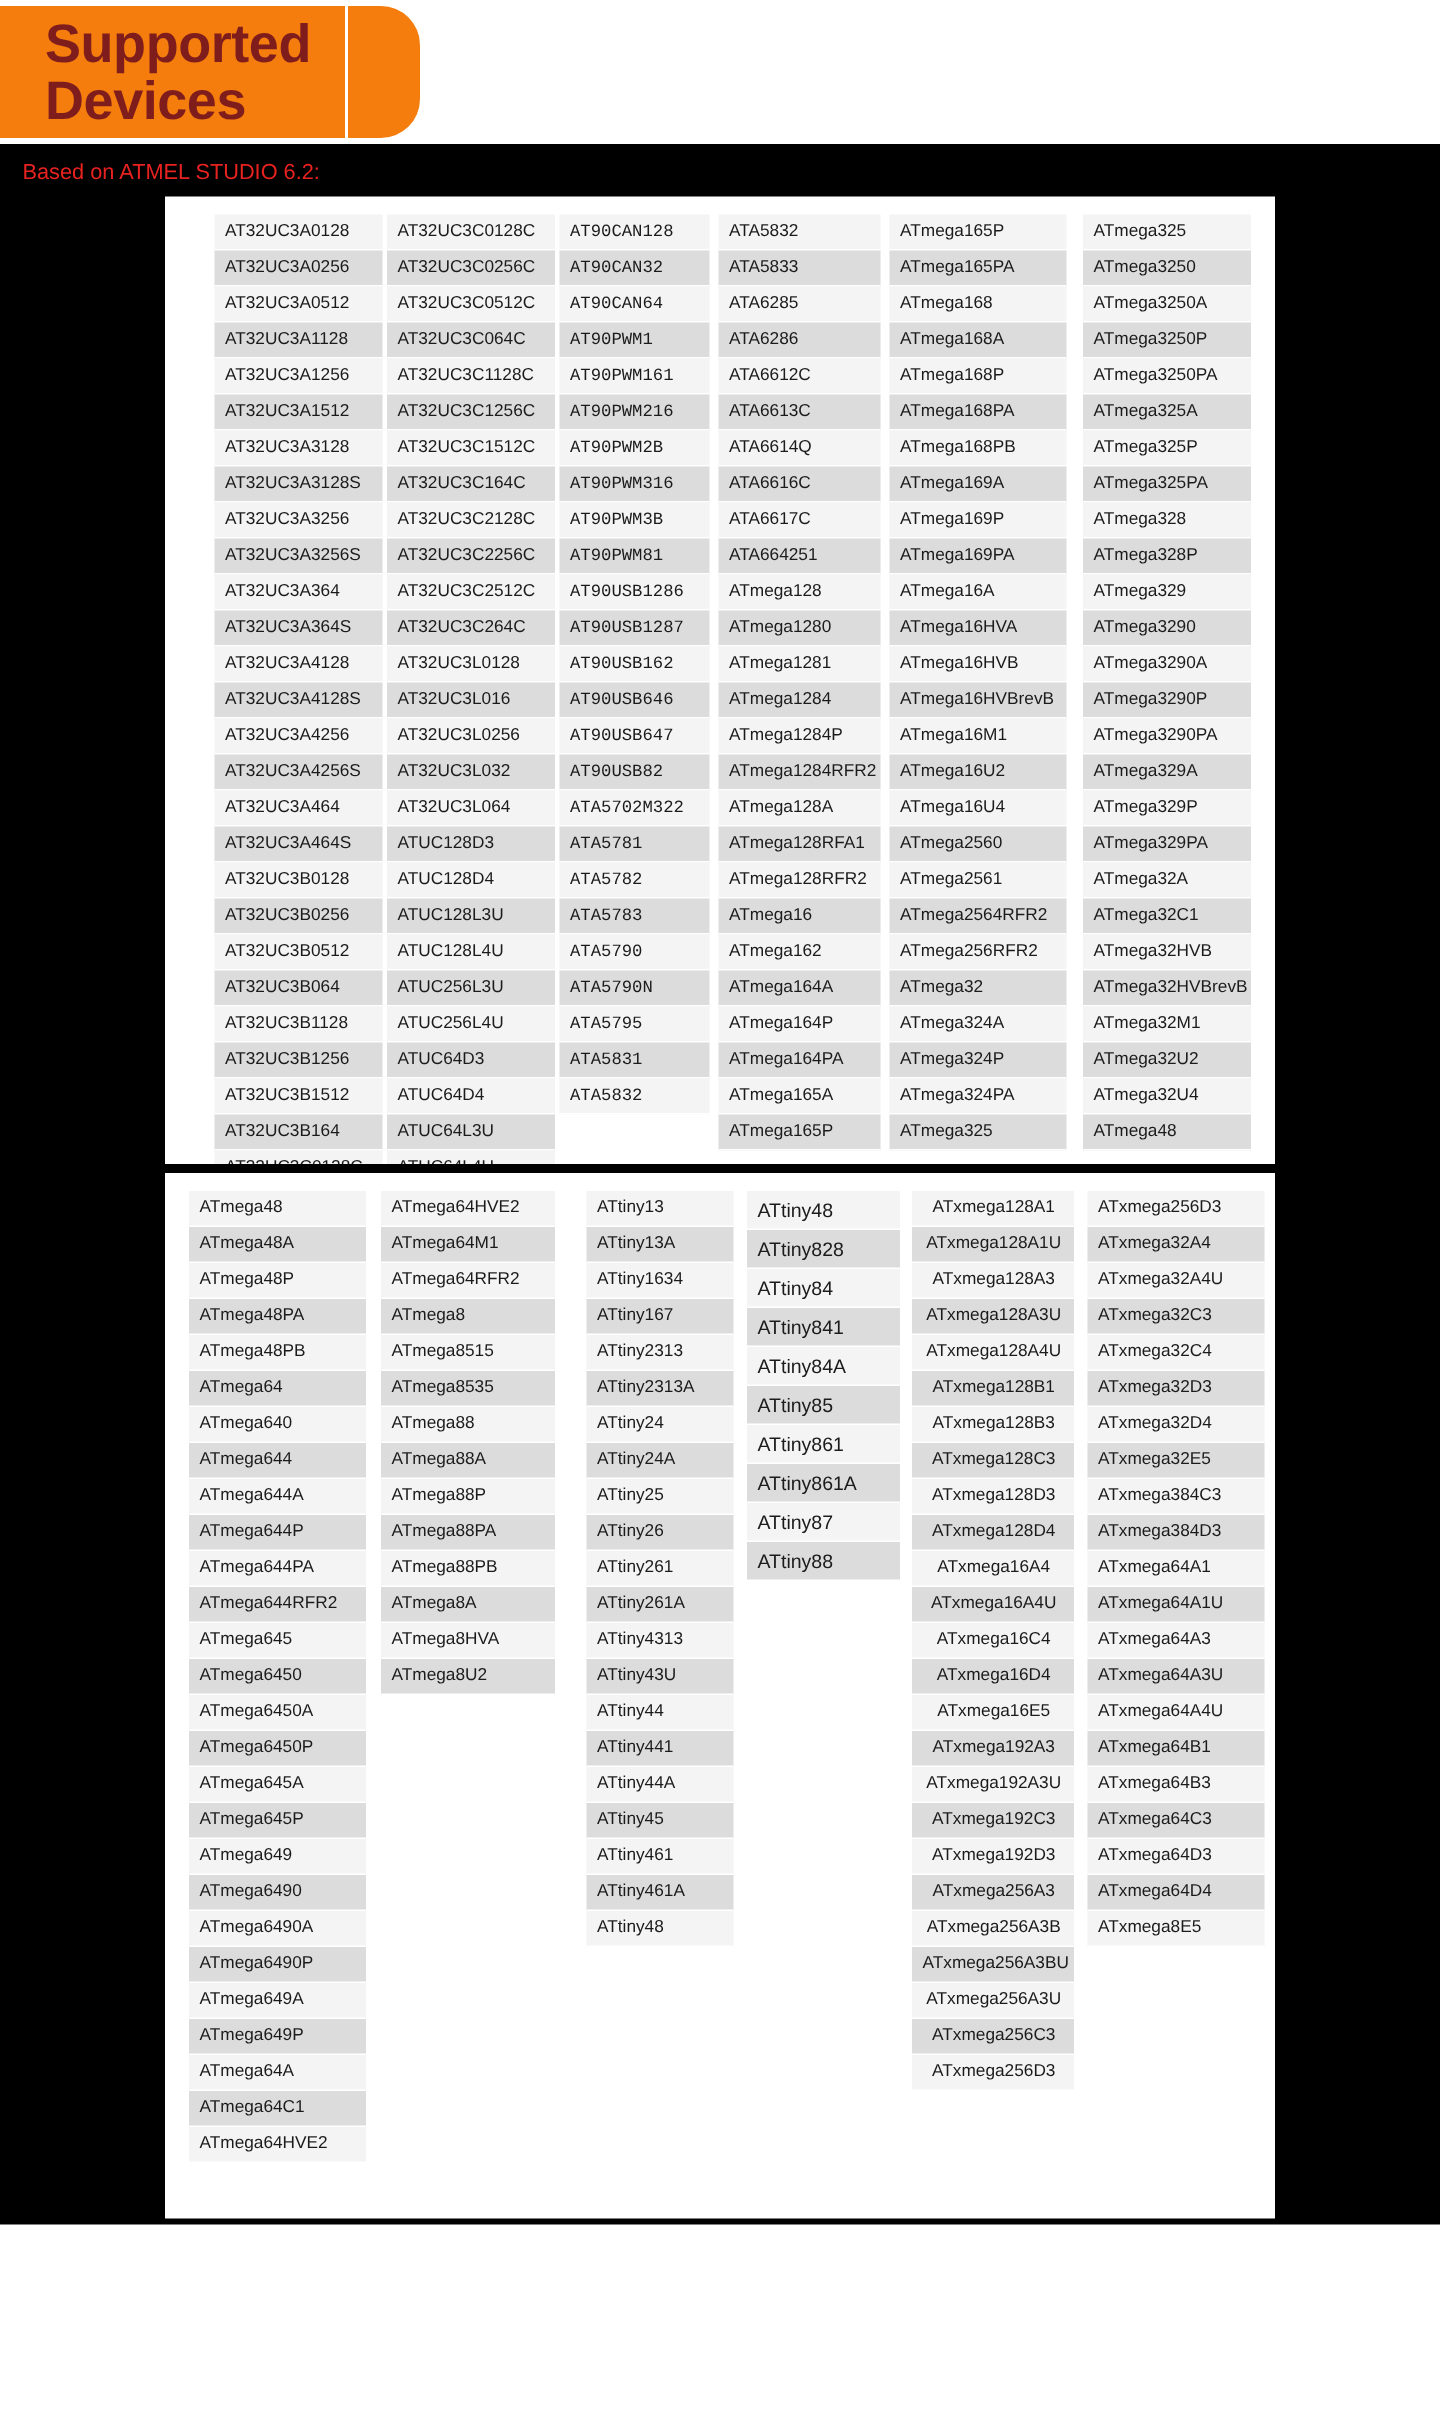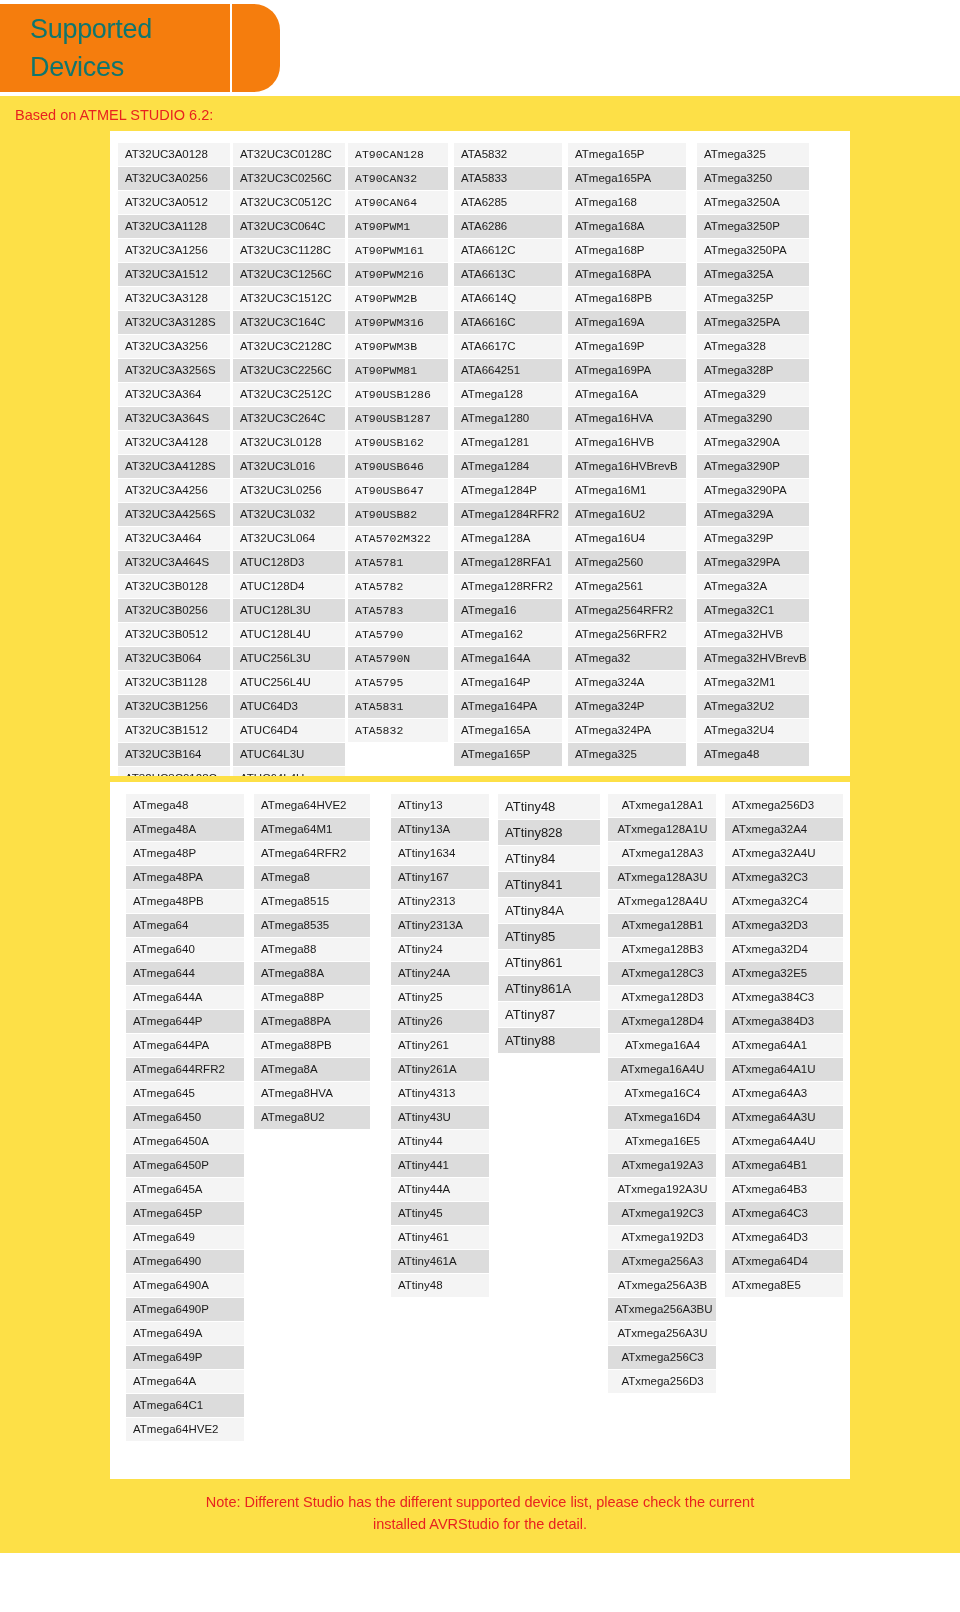--- a/index.html
+++ b/index.html
@@ -31,23 +31,23 @@
     left: 232px; top: 4px;
     width: 48px; height: 88px;
     background: #f57d0d;
     border-top-right-radius: 26px;
     border-bottom-right-radius: 26px;
   }
   .header-title {
     position: absolute;
     left: 30px; top: 10px;
     width: 200px;
-    color: #0f766e;
-    font-size: 27px;
-    font-weight: normal;
+    color: #7f1d1d;
+    font-size: 36px;
+    font-weight: bold;
     line-height: 38px;
     letter-spacing: -0.3px;
   }
   .header-title .line2 { display: block; text-align: left; padding-right: 14px;}
   .header-gray {
     position: absolute;
     left: 284px; top: 12px;
     right: 0; height: 72px;
     background: #8c8c8c;
   }
@@ -58,21 +58,21 @@
     transform: translateY(-50%);
     color: #ffffff;
     font-size: 18px;
     white-space: nowrap;
   }
 
   
   .dark-body {
     position: relative;
     width: 960px;
-    background: #fde047;
+    background: #000000;
     padding-bottom: 4px;
   }
   .based-on {
     color: #e8221f;
     font-size: 14.5px;
     padding: 11px 0 8px 15px;
   }
 
   
   .panel {
@@ -94,21 +94,21 @@
     color: #1b1b1b;
     padding: 4px 6px 4px 7px;
     line-height: 15px;
     white-space: nowrap;
     border-bottom: 1px solid #ffffff;
   }
   .cell.odd  { background: #f4f4f4; }
   .cell.even { background: #dcdcdc; }
 
   
-  .c-w1 { width: 112px; margin-left: 8px; }
+  .c-w1 { width: 112px; margin-left: 33px; }
   .c-w2 { width: 112px; margin-left: 3px; }
   .c-w3 { width: 100px; margin-left: 3px; font-family: Liberation Mono, monospace; }
   .c-w4 { width: 108px; margin-left: 6px; }
   .c-w5 { width: 118px; margin-left: 6px; }
   .c-w6 { width: 112px; margin-left: 11px; }
 
   .p2-w1 { width: 118px; margin-left: 16px; }
   .p2-w2 { width: 116px; margin-left: 10px; }
   .p2-w3 { width: 98px;  margin-left: 21px; }
   .p2-w4 { width: 102px; margin-left: 9px; }
@@ -447,18 +447,14 @@
           <div class="cell even">ATxmega64B1</div>
           <div class="cell odd">ATxmega64B3</div>
           <div class="cell even">ATxmega64C3</div>
           <div class="cell odd">ATxmega64D3</div>
           <div class="cell even">ATxmega64D4</div>
           <div class="cell odd">ATxmega8E5</div>
         </div>
       </div>
   </div>
 
-  <div class="note">
-    <span>Note: Different Studio has the different supported device list, please check the current</span>
-    <span class="note-l2">installed AVRStudio for the detail.</span>
-  </div>
 
 </div>
 
 </body></html>

